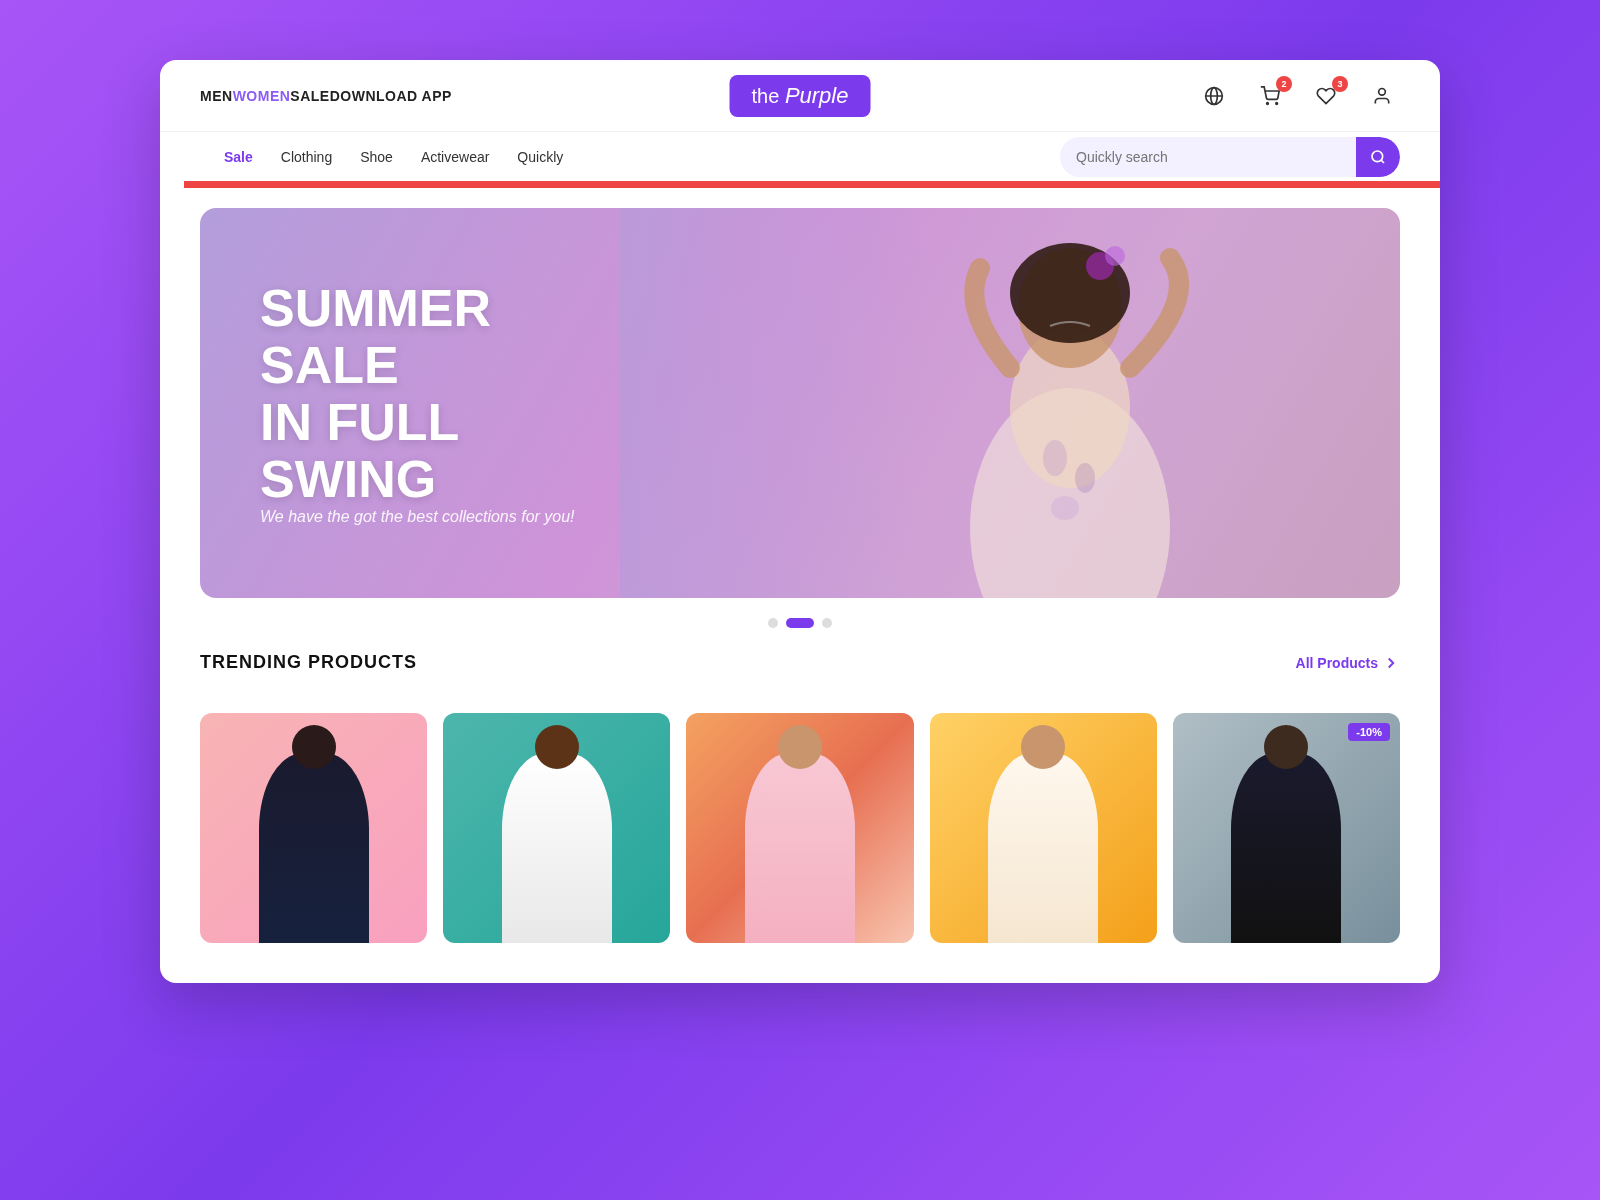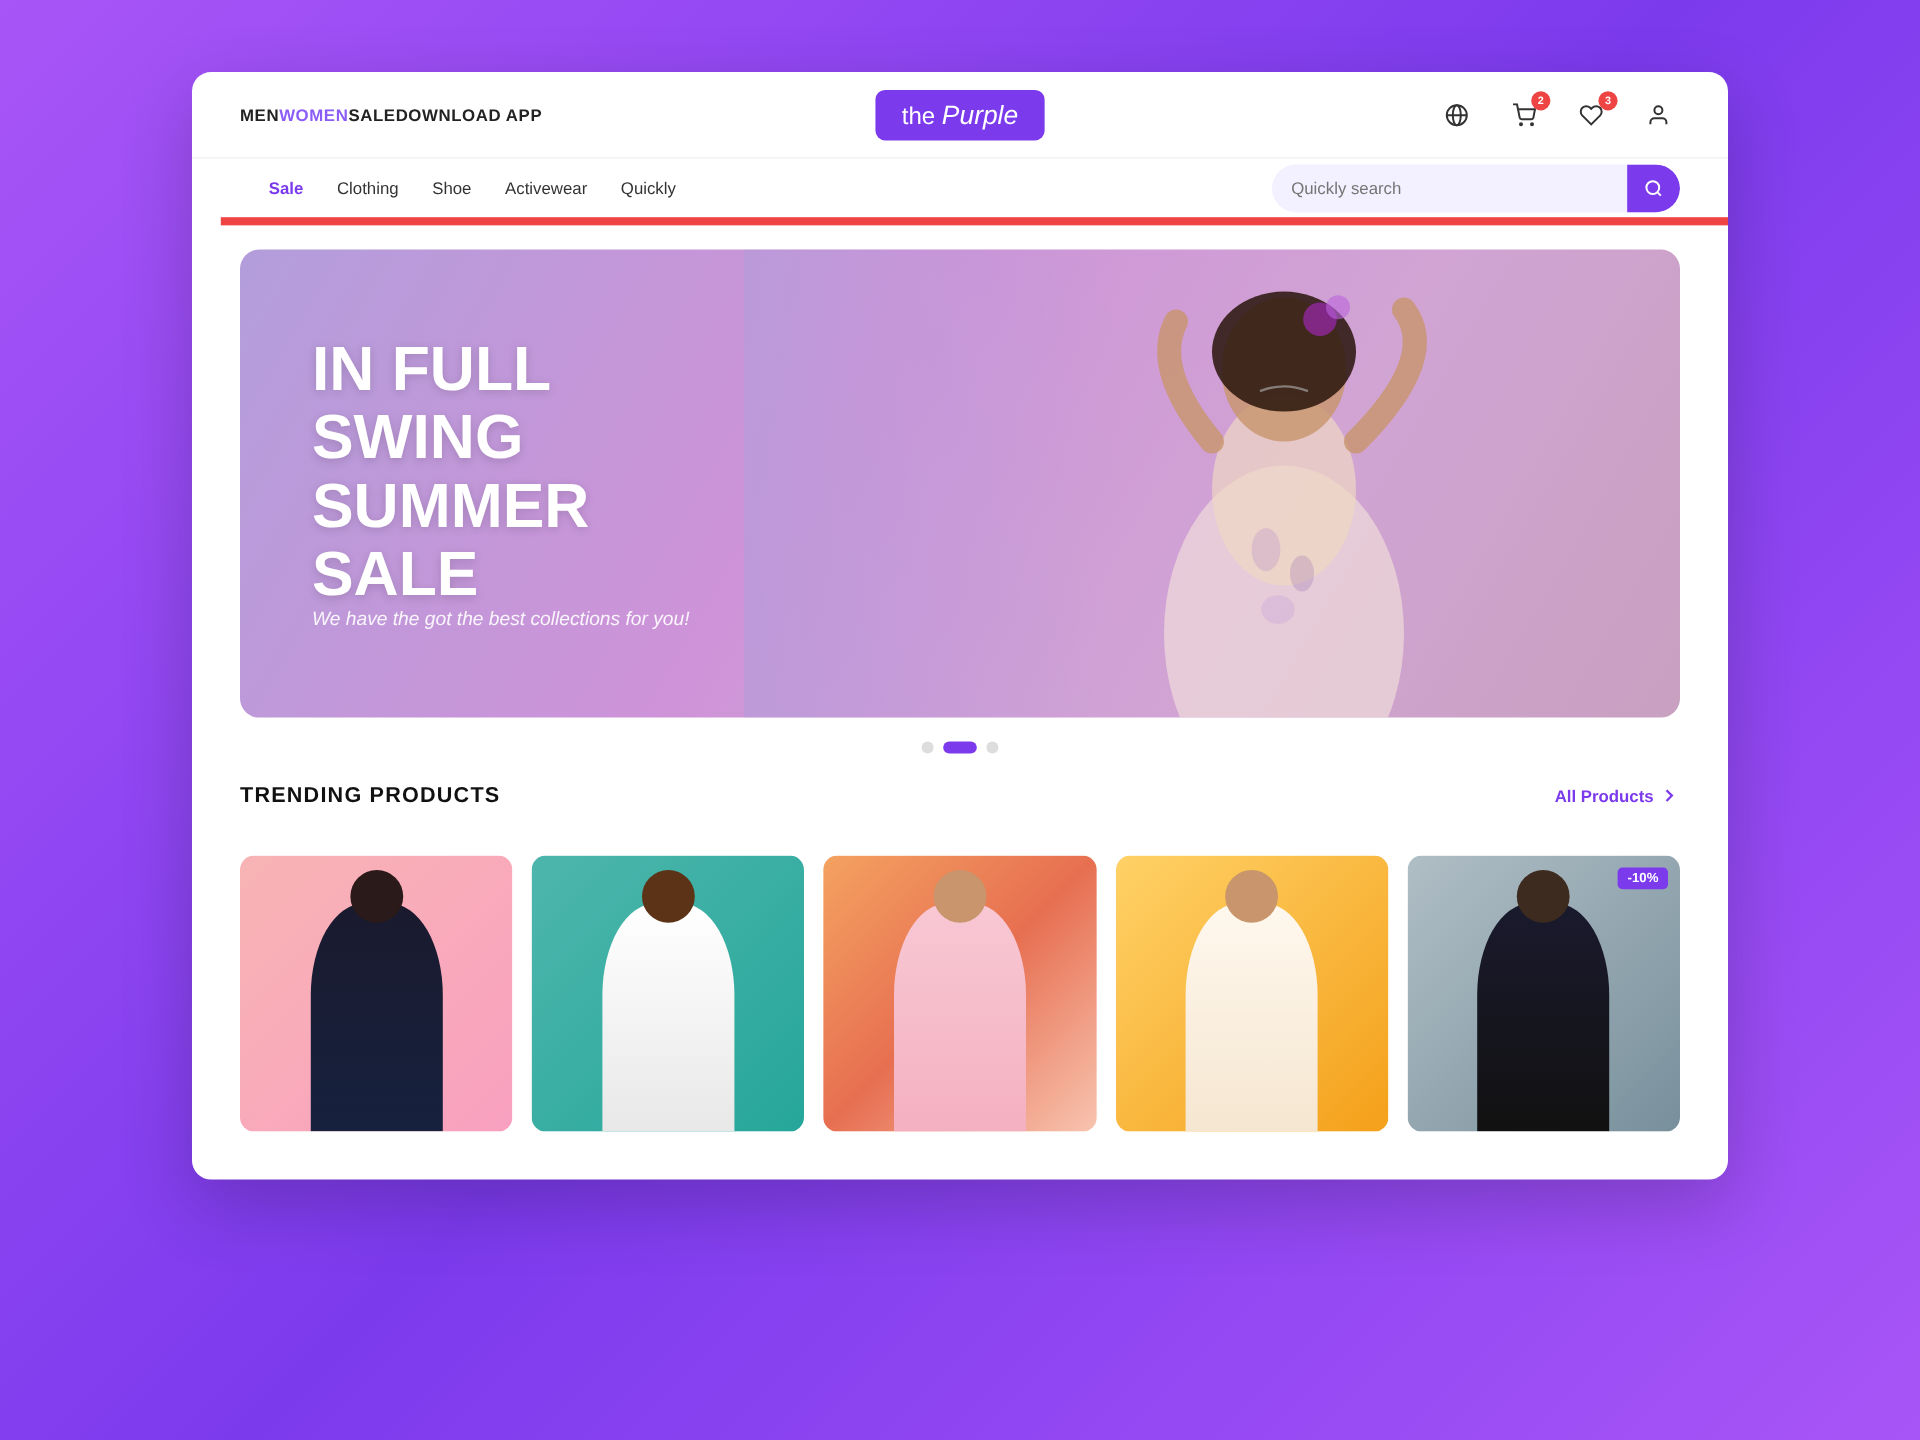--- a/index.html
+++ b/index.html
@@ -439,22 +439,22 @@
         <path d="M1080 120 Q1097 100 1114 120" fill="none" stroke="#7c3aed" stroke-width="2"></path>
 
         <path d="M540 350 Q560 300 580 350 L590 430 L520 430 Z" fill="none" stroke="#7c3aed" stroke-width="1.5"></path>
         <path d="M600 350 Q620 300 640 350 L650 430 L580 430 Z" fill="none" stroke="#7c3aed" stroke-width="1.5"></path>
       </svg>
     </div>
 
     <div class="hero-banner">
       <div class="hero-content">
         <div class="hero-title">
+          <div>SUMMER SALE</div>
           <div>IN FULL SWING</div>
-          <div>SUMMER SALE</div>
         </div>
         <p class="hero-subtitle">We have the got the best collections for you!</p>
       </div>
 
       <div class="hero-image-overlay"></div>
       <div class="hero-figure">
         <svg viewBox="0 0 420 390" width="420" height="390" xmlns="http://www.w3.org/2000/svg">
 
           <ellipse cx="210" cy="320" rx="100" ry="140" fill="rgba(245,230,220,0.6)"></ellipse>
 

